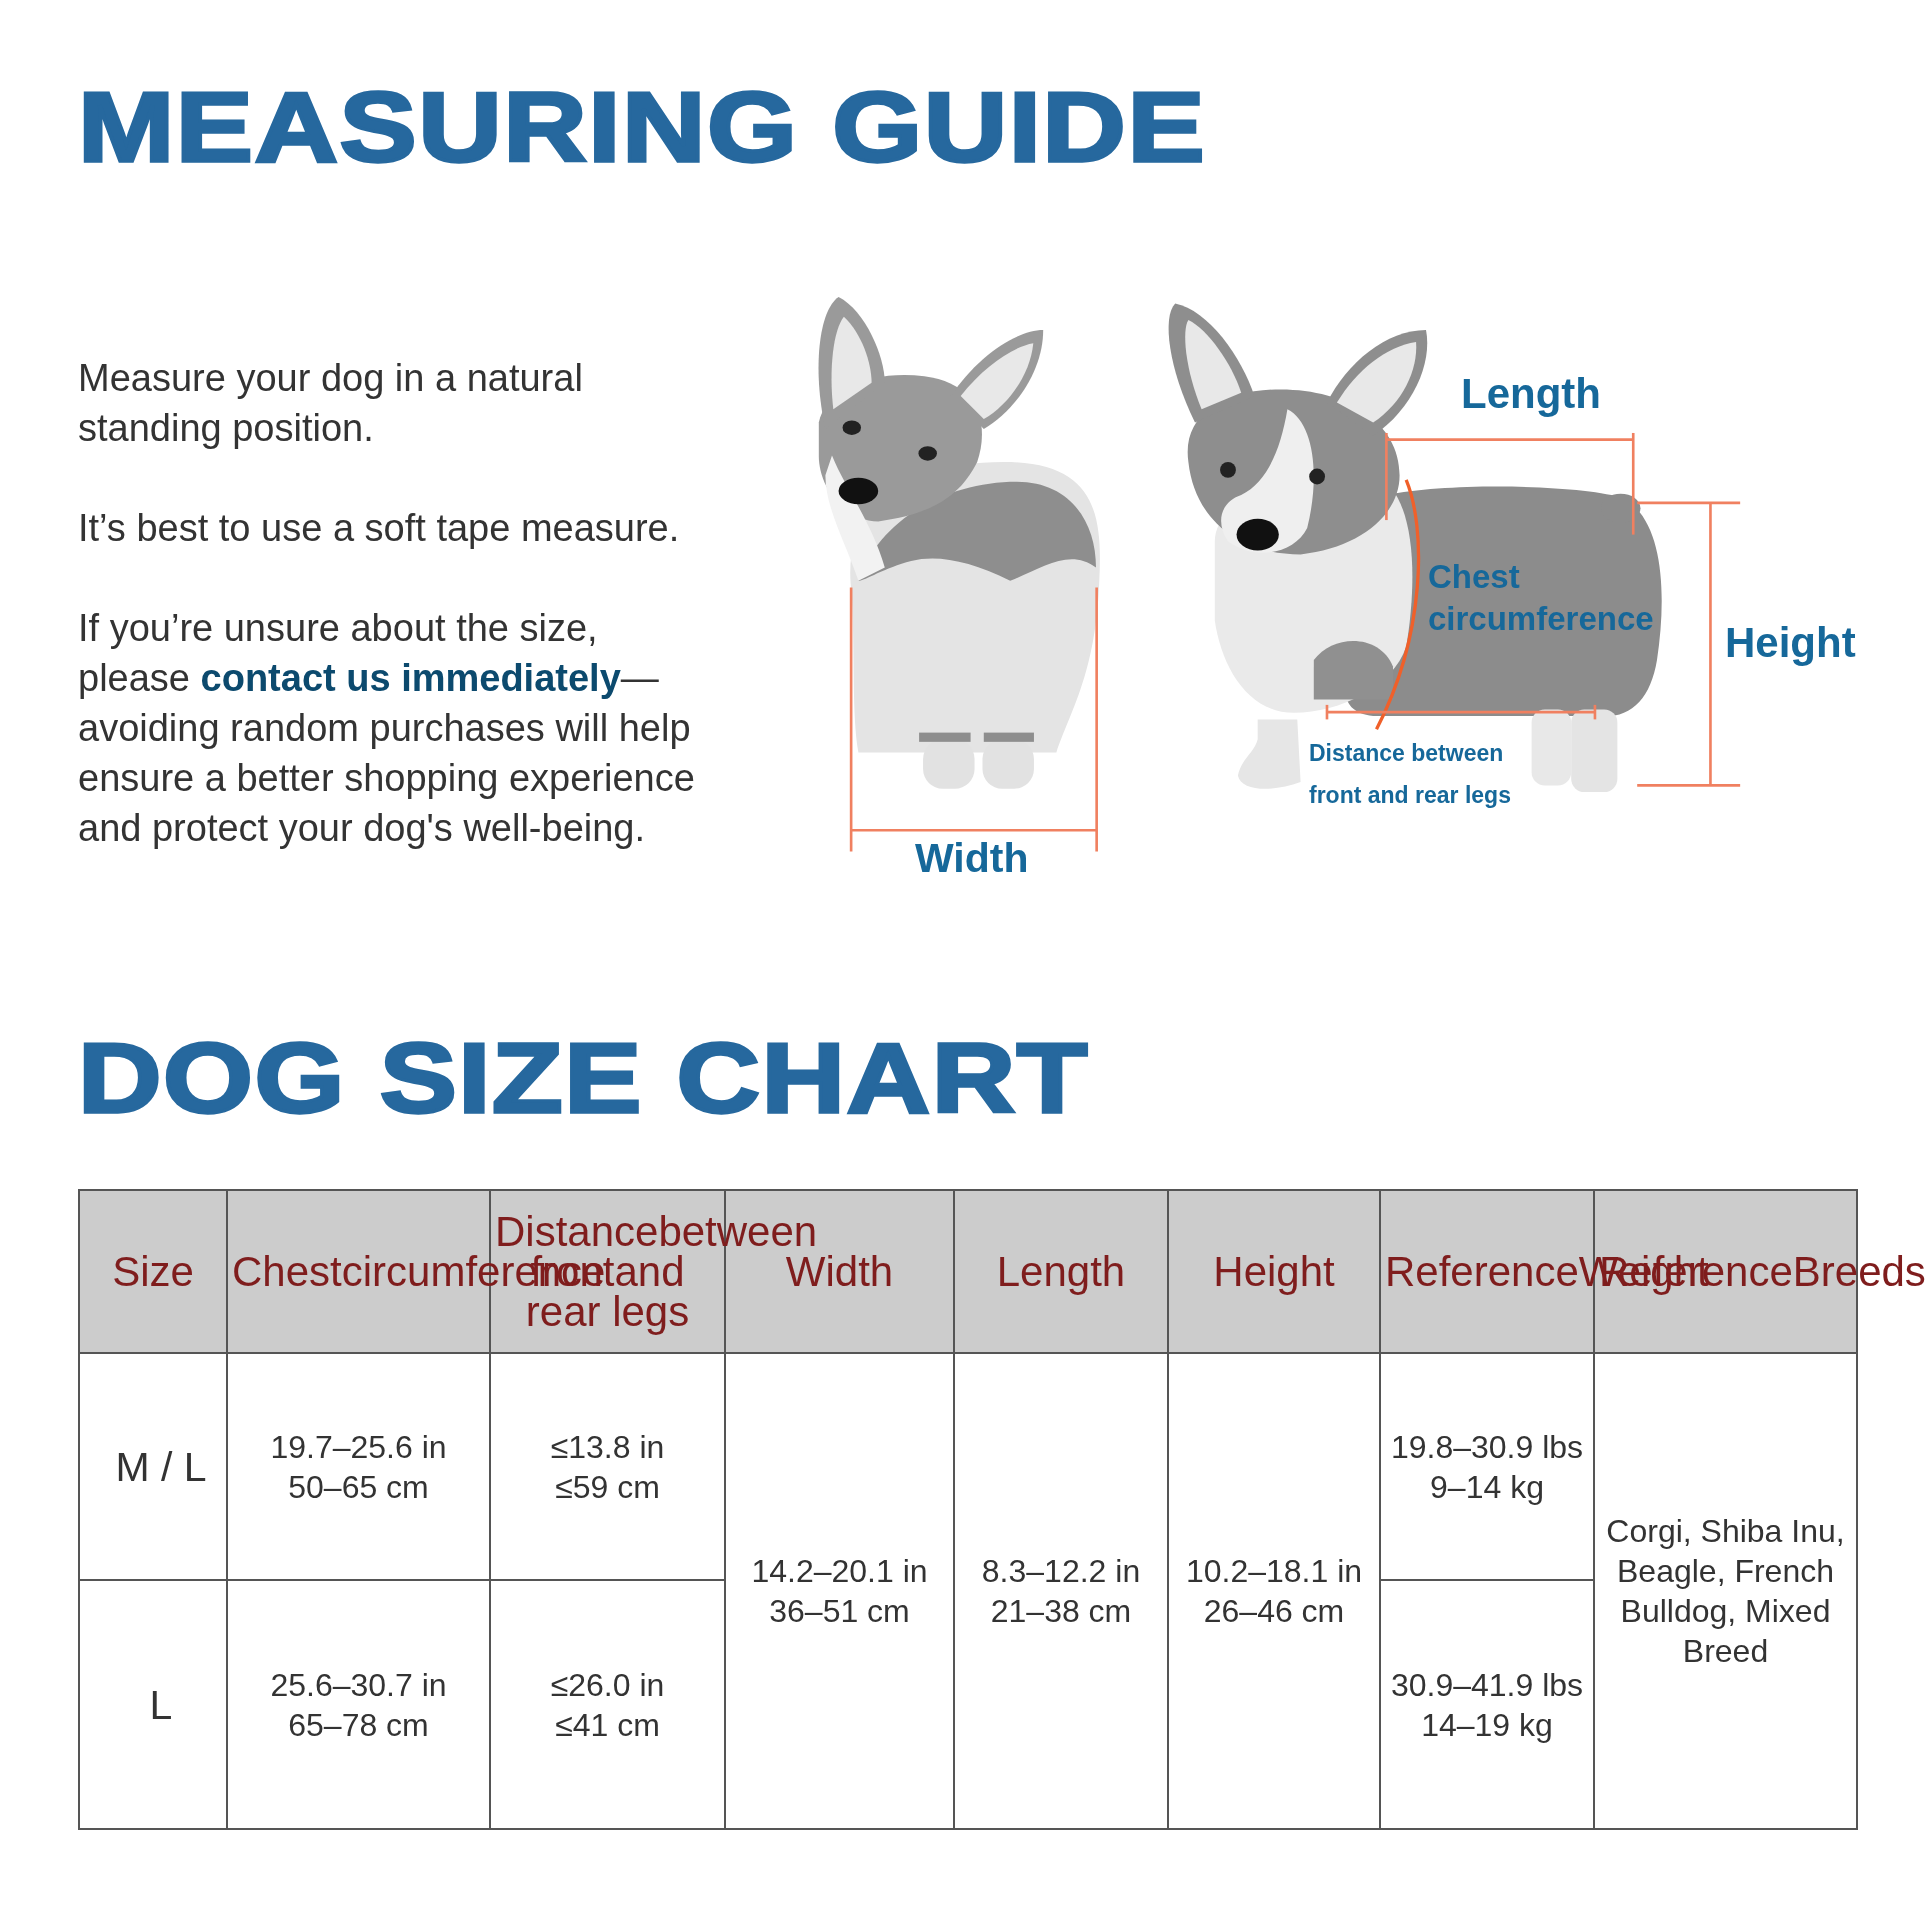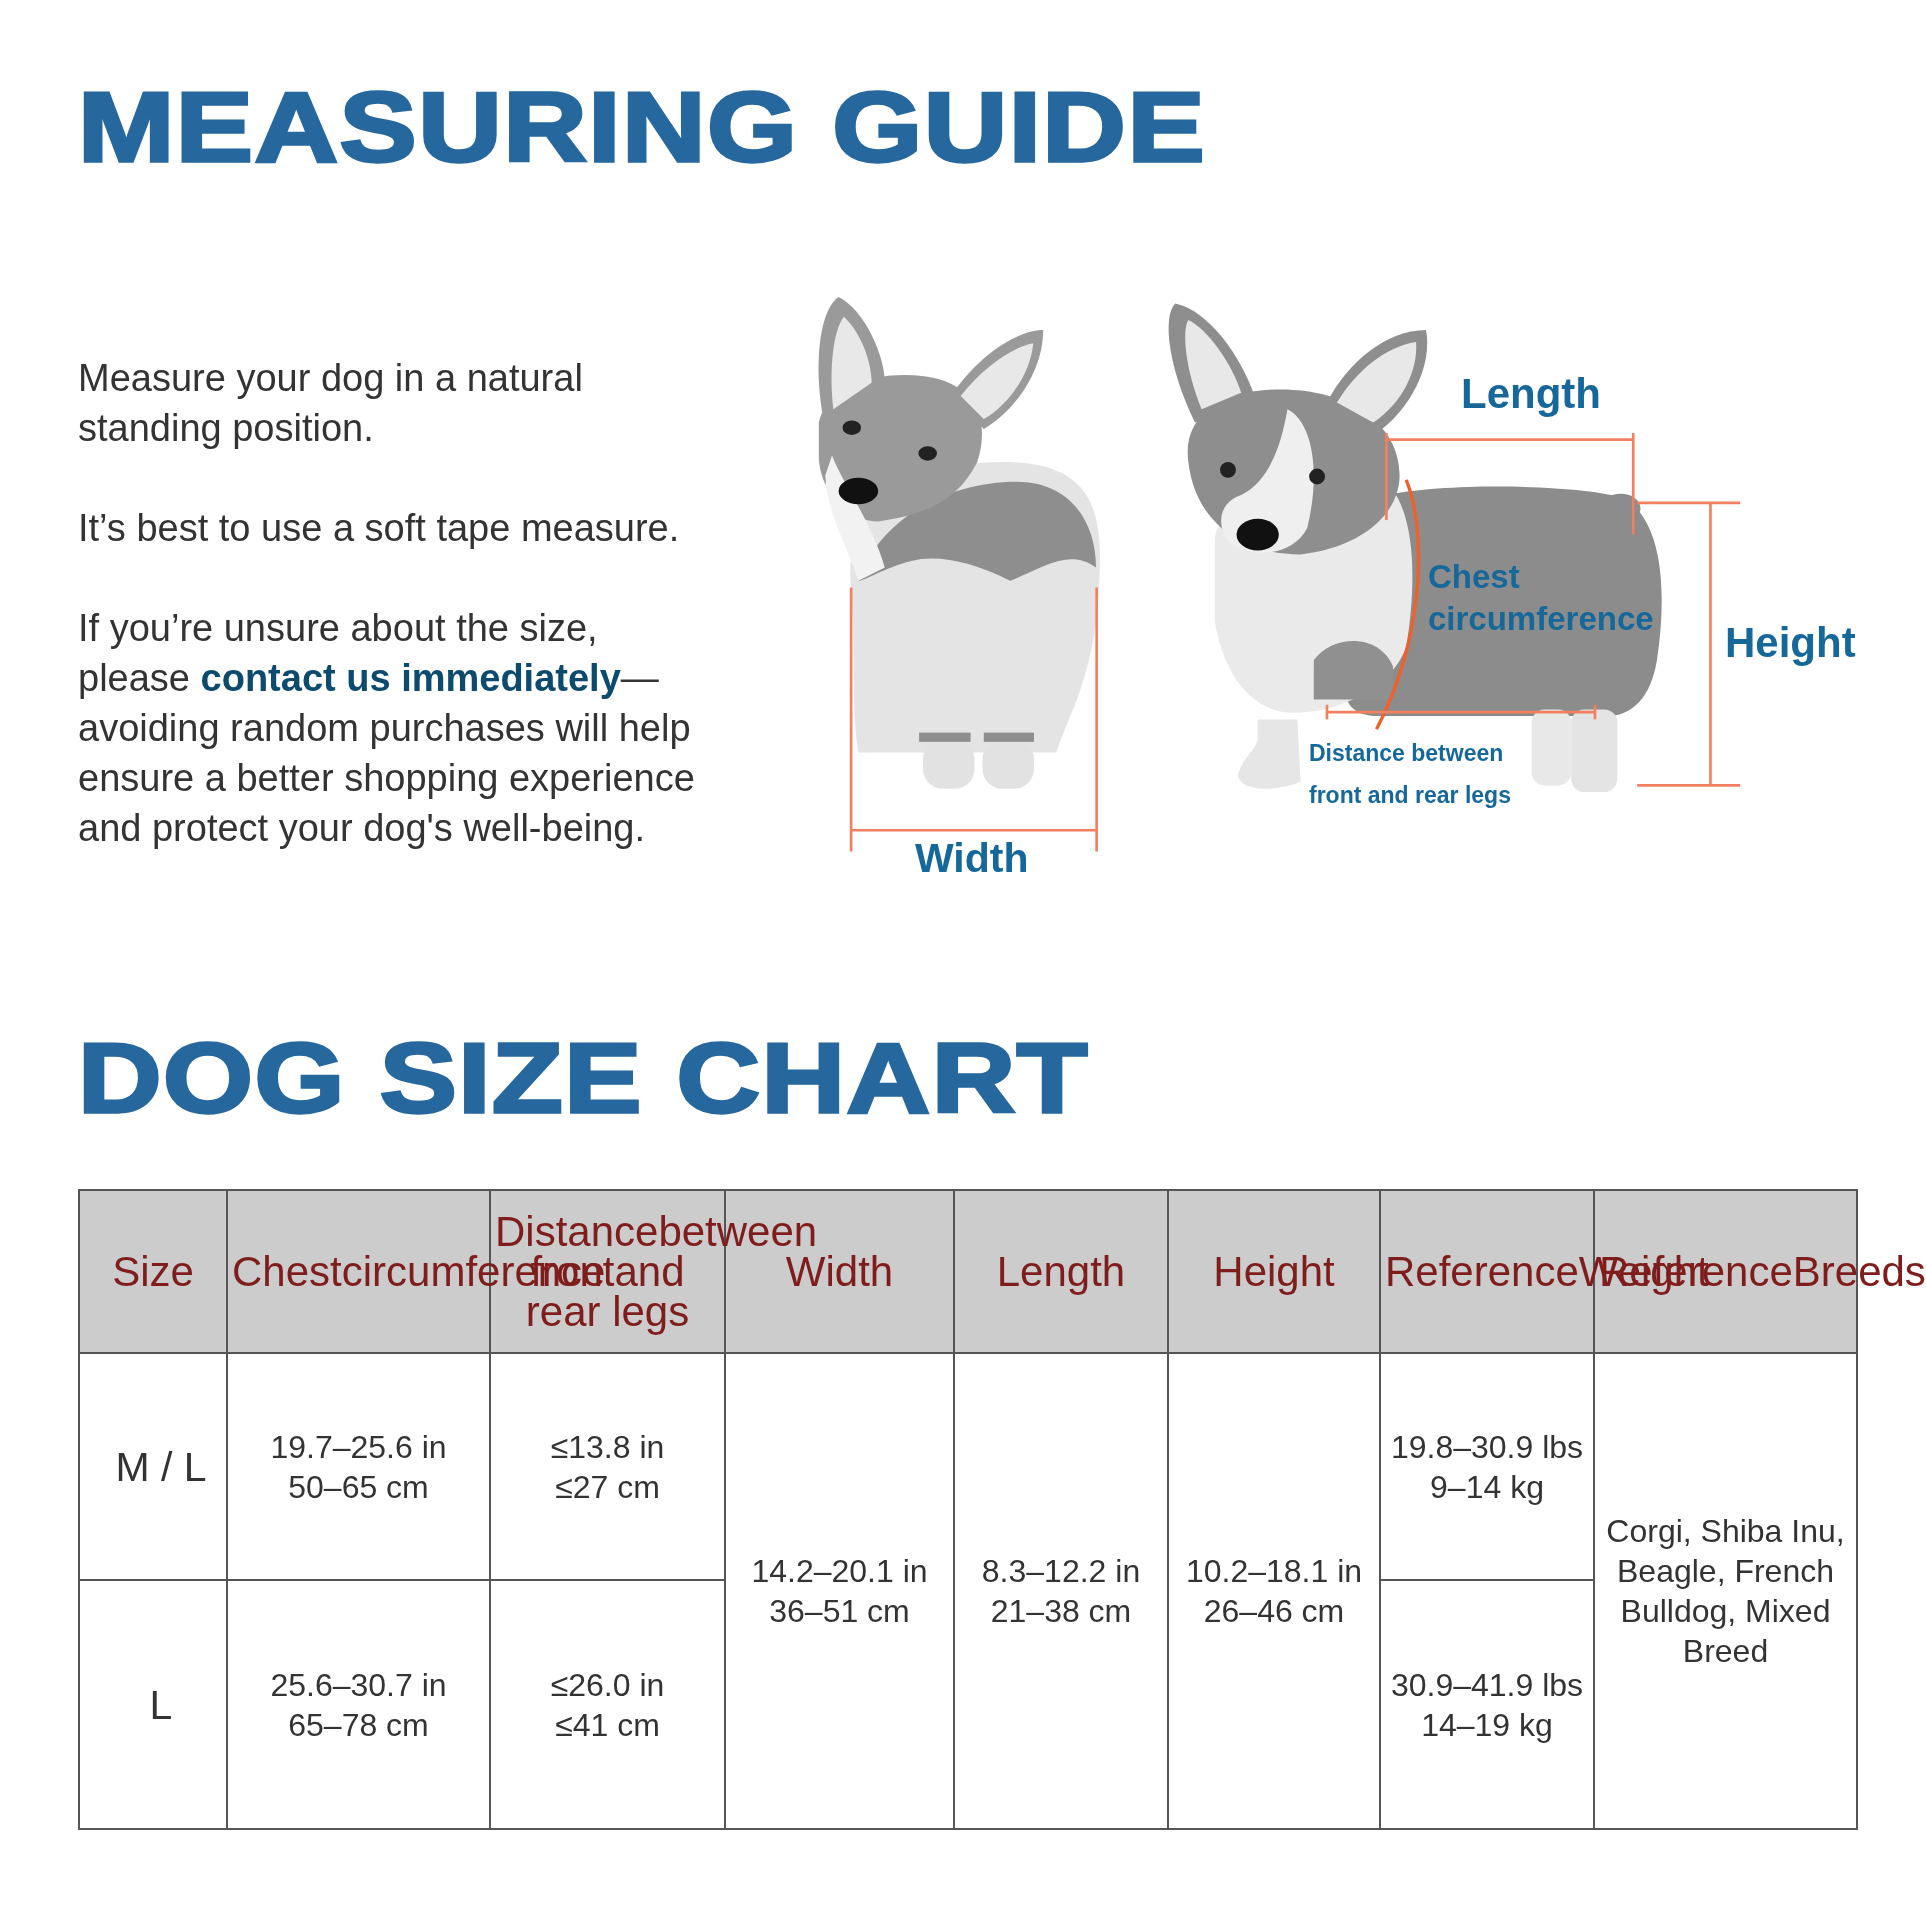--- a/index.html
+++ b/index.html
@@ -172,21 +172,21 @@
   </thead>
   <tbody>
     <tr class="r1">
       <td class="sz">M / L</td>
       <td>
           <span class="ln">19.7–25.6 in</span>
           <span class="ln">50–65 cm</span>
         </td>
       <td>
           <span class="ln">≤13.8 in</span>
-          <span class="ln">≤27 cm</span>
+          <span class="ln">≤59 cm</span>
         </td>
       <td rowspan="2">
           <span class="ln">14.2–20.1 in</span>
           <span class="ln">36–51 cm</span>
         </td>
       <td rowspan="2">
           <span class="ln">8.3–12.2 in</span>
           <span class="ln">21–38 cm</span>
         </td>
       <td rowspan="2">

